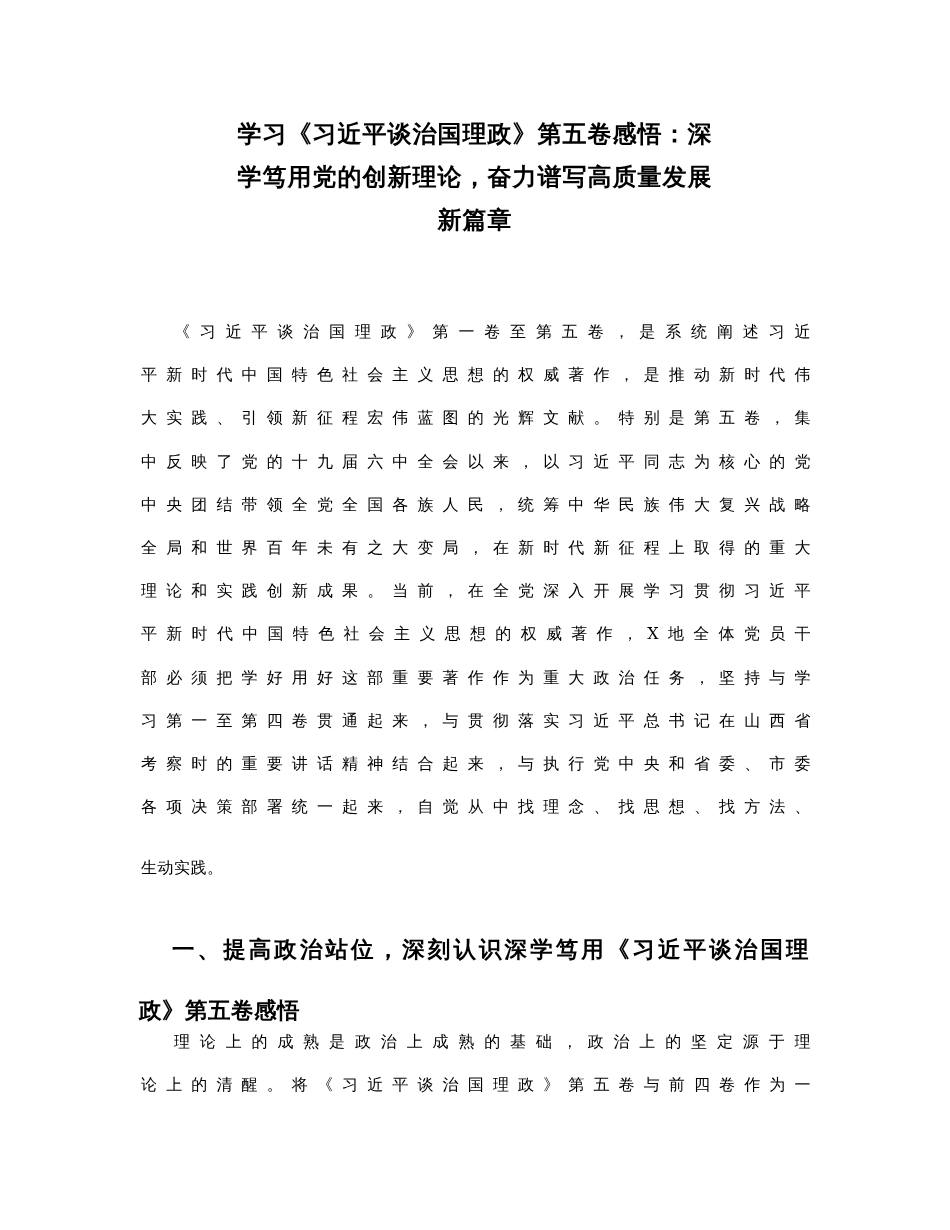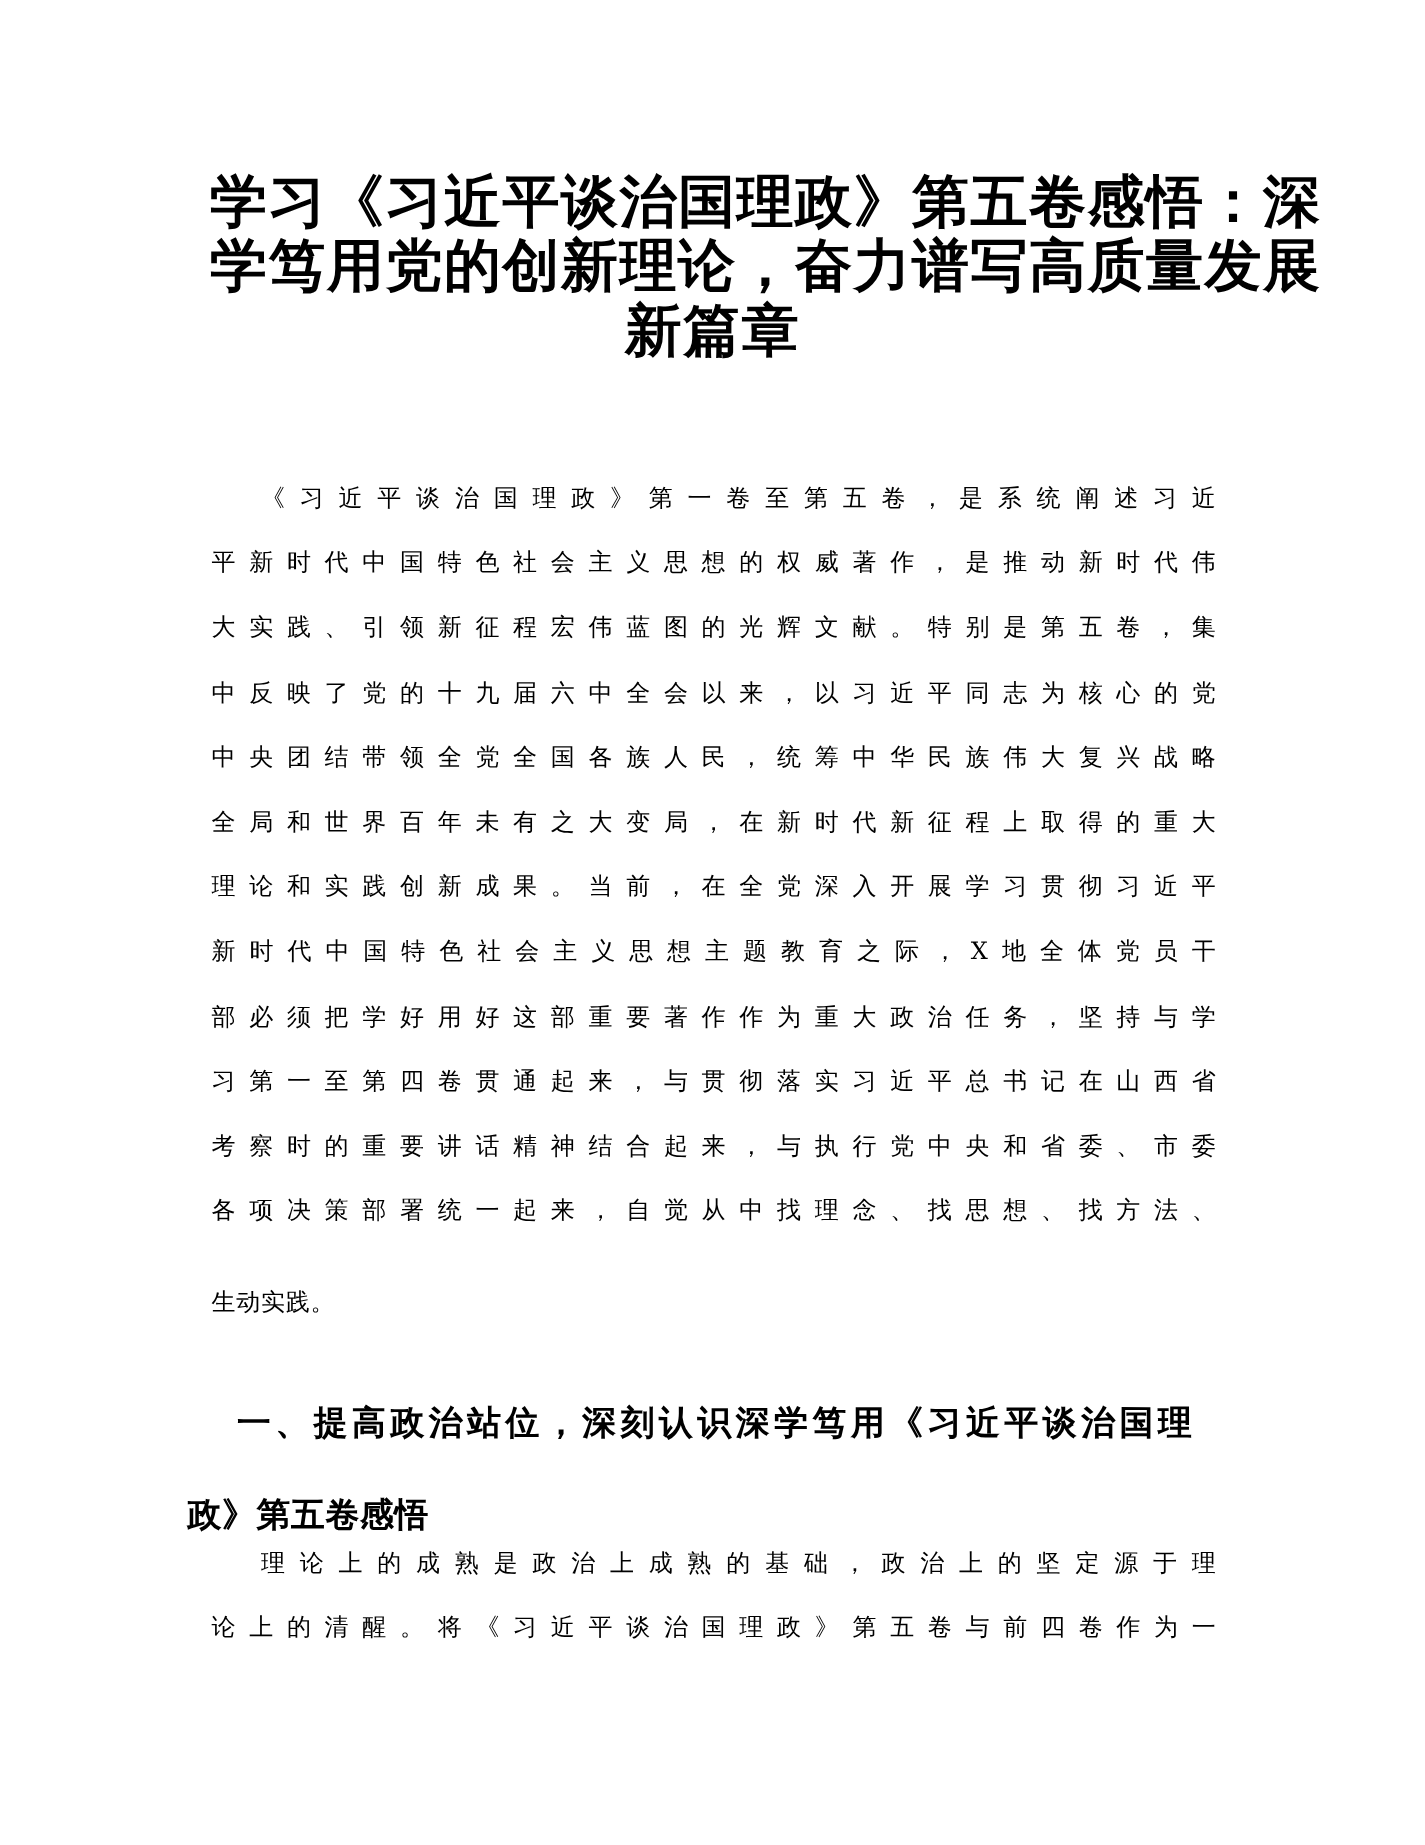--- a/index.html
+++ b/index.html
@@ -23,21 +23,21 @@
       background: #ffffff;
     }
     .title {
       position: absolute;
       left: 140px;
       top: 112px;
       width: 670px;
       text-align: center;
       font-family: "DejaVu Serif", "Liberation Serif", serif;
       font-weight: bold;
-      font-size: 38px;
+      font-size: 24px;
       line-height: 43px;
       letter-spacing: 1px;
       margin: 0;
       color: #000;
     }
     .title-line {
       display: block;
       white-space: nowrap;
     }
     .body-text {
@@ -60,21 +60,21 @@
     .line.last {
       text-align-last: left;
       margin-top: 18px;
     }
     .line.indent {
       padding-left: 33px;
     }
     .para1 { top: 310px; }
     .heading {
       position: absolute;
-      left: 125px;
+      left: 139px;
       top: 928px;
       width: 670px;
       font-family: "DejaVu Sans", "Liberation Sans", sans-serif;
       font-weight: bold;
       font-size: 22.5px;
       line-height: 43.2px;
       margin: 0;
       color: #000;
     }
     .para2 { top: 1020px; }
@@ -91,21 +91,21 @@
   </h1>
 
   <p class="body-text para1">
     <span class="line indent">《习近平谈治国理政》第一卷至第五卷，是系统阐述习近</span>
     <span class="line">平新时代中国特色社会主义思想的权威著作，是推动新时代伟</span>
     <span class="line">大实践、引领新征程宏伟蓝图的光辉文献。特别是第五卷，集</span>
     <span class="line">中反映了党的十九届六中全会以来，以习近平同志为核心的党</span>
     <span class="line">中央团结带领全党全国各族人民，统筹中华民族伟大复兴战略</span>
     <span class="line">全局和世界百年未有之大变局，在新时代新征程上取得的重大</span>
     <span class="line">理论和实践创新成果。当前，在全党深入开展学习贯彻习近平</span>
-    <span class="line">新时代中国特色社会主义思想主题教育之际，X地全体党员干</span>
+    <span class="line">平新时代中国特色社会主义思想的权威著作，X地全体党员干</span>
     <span class="line">部必须把学好用好这部重要著作作为重大政治任务，坚持与学</span>
     <span class="line">习第一至第四卷贯通起来，与贯彻落实习近平总书记在山西省</span>
     <span class="line">考察时的重要讲话精神结合起来，与执行党中央和省委、市委</span>
     <span class="line">各项决策部署统一起来，自觉从中找理念、找思想、找方法、</span>
     <span class="line last">生动实践。</span>
   </p>
 
   <h2 class="heading">
     <span class="line indent">一、提高政治站位，深刻认识深学笃用《习近平谈治国理</span>
     <span class="line last">政》第五卷感悟</span>

